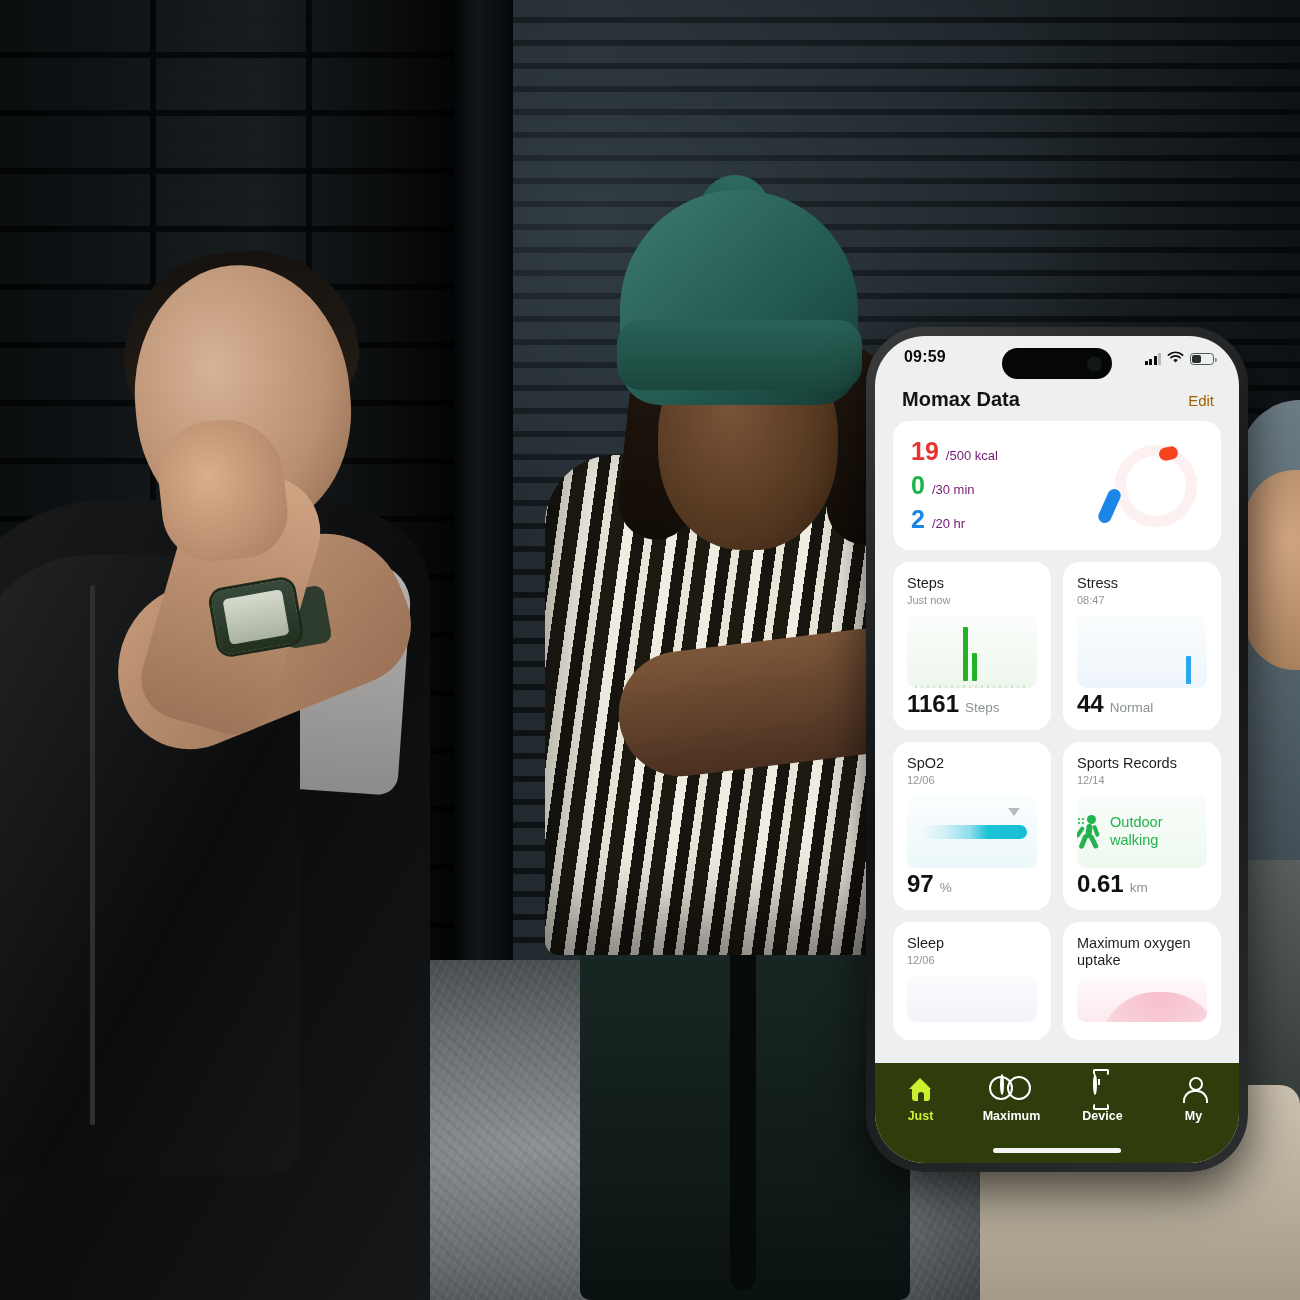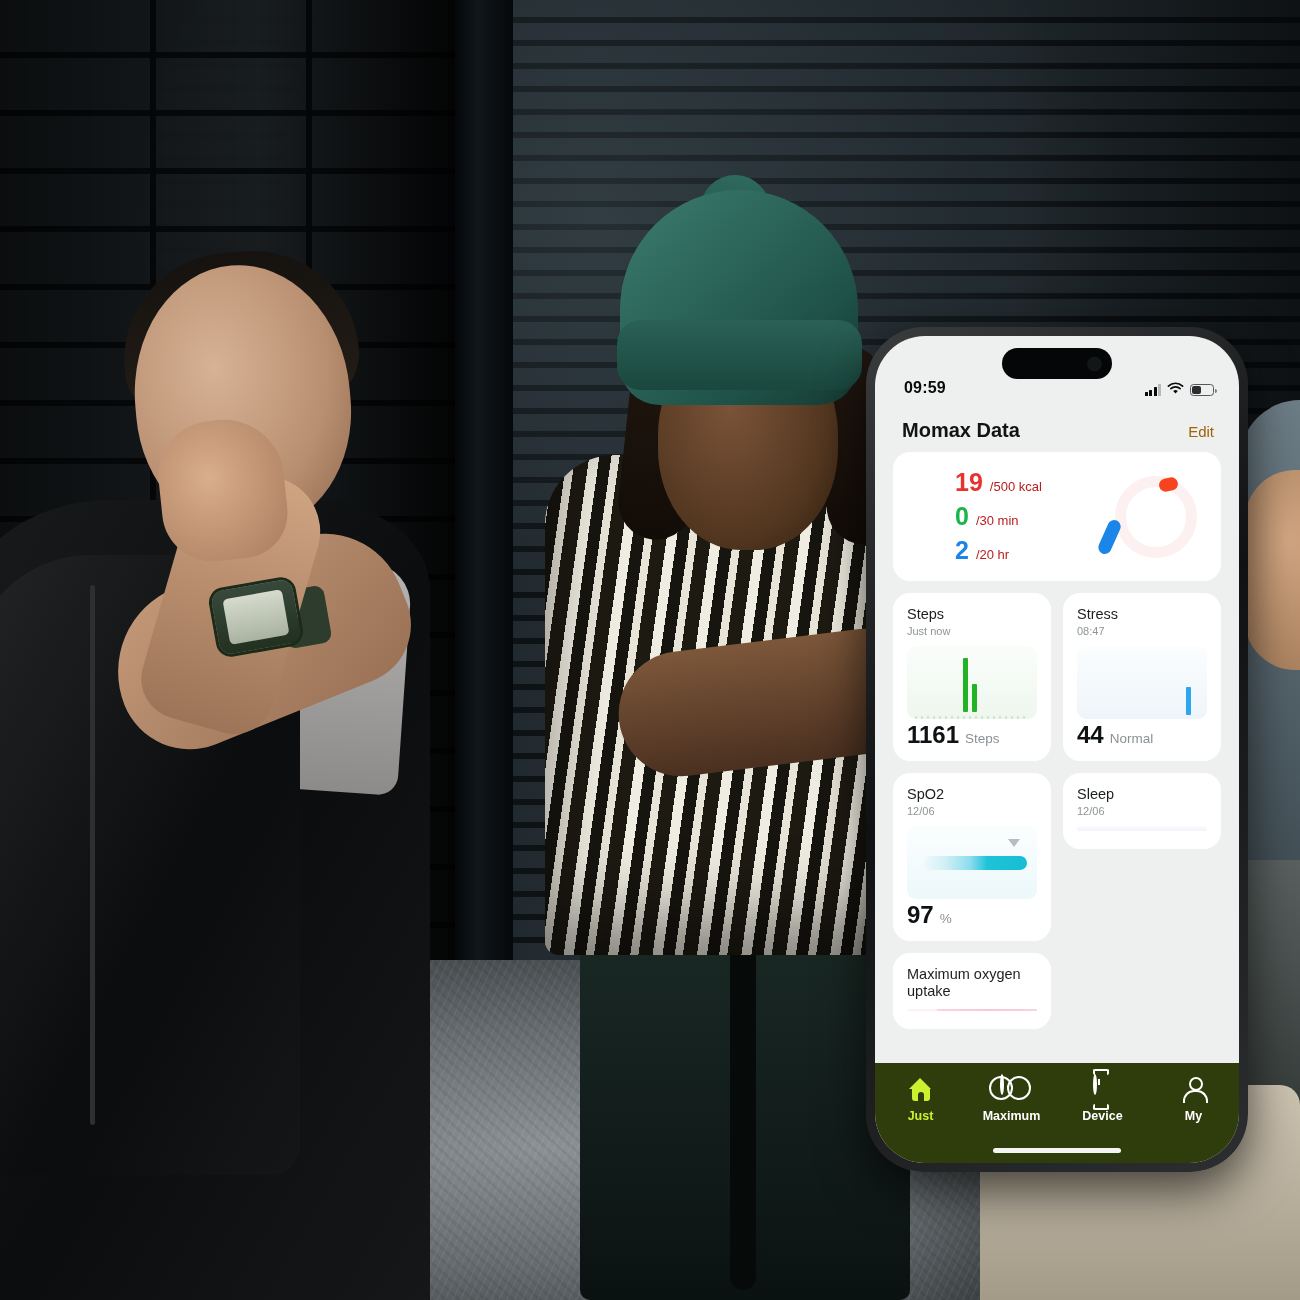--- a/index.html
+++ b/index.html
@@ -319,21 +319,20 @@
   }
 
   
   .statusbar {
     position: relative;
     height: 48px;
     padding: 12px 25px 0 29px;
     display: flex; align-items: flex-start;
     justify-content: space-between;
     z-index: 5;
-    margin-top: 31px;
   }
   .status-time {
     font-size: 16px; font-weight: 700; color: #0a0a0a;
     letter-spacing: .2px;
   }
   .status-icons { display: flex; align-items: center; gap: 6px; padding-top: 2px; }
   .signal { display: flex; align-items: flex-end; gap: 1.5px; height: 12px; }
   .signal i { width: 3px; background: #0a0a0a; border-radius: .5px; display: block; }
   .signal i:nth-child(1) { height: 4px; }
   .signal i:nth-child(2) { height: 6.5px; }
@@ -411,23 +410,23 @@
   .summary-card {
     background: #fff;
     border-radius: 17px;
     height: 129px;
     display: flex; align-items: center;
     padding: 0 18px;
     margin-bottom: 12px;
     position: relative;
   }
   .goal-list { display: flex; flex-direction: column; gap: 9px; }
-  .goal { display: flex; align-items: baseline; gap: 7px; margin-left: 44px; }
+  .goal { display: flex; align-items: baseline; gap: 7px; }
   .goal-val { font-size: 25px; font-weight: 700; line-height: 1; }
-  .goal-unit { font-size: 13px; color: #b91c1c; }
+  .goal-unit { font-size: 13px; color: #701a75; }
   .g-kcal { color: #e8332d; }
   .g-min  { color: #18b648; }
   .g-hr   { color: #1b86e8; }
 
   .rings { position: absolute; right: 24px; top: 50%; transform: translateY(-50%); }
   .ring-bg {
     width: 82px; height: 82px; border-radius: 50%;
     border: 11px solid #fbe3e3;
     opacity: .55;
   }
@@ -502,21 +501,21 @@
   .sports-label { font-size: 14.5px; color: #22b24e; line-height: 1.2; }
 
   .g-sleep { background: linear-gradient(to bottom, #fcfcfe, #f2f2fa); }
   .g-vo2 { background: linear-gradient(to bottom, #fefafb, #fce9ee); }
   .vo2-blob {
     position: absolute; left: 18%; bottom: -26px;
     width: 120px; height: 56px;
     background: radial-gradient(ellipse at 50% 10%, #f7bfcb, #f9d6de 70%);
     border-radius: 60px 60px 0 0;
   }
-  .card-short { height: 76px; }
+  .card-short { height: 118px; }
 
   
   .tabbar {
     position: absolute; left: 0; right: 0; bottom: 0;
     height: 100px;
     background: #2f3c0b;
     display: flex; align-items: flex-start; justify-content: space-around;
     padding-top: 13px;
   }
   .tab { display: flex; flex-direction: column; align-items: center; gap: 6px; width: 74px; }
@@ -738,20 +737,40 @@
             <div class="card-graph g-spo2">
               <div class="spo2-track"></div>
               <div class="spo2-marker"></div>
             </div>
             <div class="card-foot">
               <span class="card-big">97</span>
               <span class="card-small">%</span>
             </div>
           </div>
 
+          <div class="card">
+            <div class="card-title">Sports Records</div>
+            <div class="card-sub">12/14</div>
+            <div class="card-graph g-sports">
+              <span class="walk-ico">
+                <i class="walk-spark"></i>
+                <i class="walk-head"></i>
+                <i class="walk-torso"></i>
+                <i class="walk-arm1"></i>
+                <i class="walk-arm2"></i>
+                <i class="walk-leg1"></i>
+                <i class="walk-leg2"></i>
+              </span>
+              <span class="sports-label">Outdoor walking</span>
+            </div>
+            <div class="card-foot">
+              <span class="card-big">0.61</span>
+              <span class="card-small">km</span>
+            </div>
+          </div>
 
           <div class="card card-short">
             <div class="card-title">Sleep</div>
             <div class="card-sub">12/06</div>
             <div class="card-graph g-sleep"></div>
           </div>
 
           <div class="card card-short">
             <div class="card-title">Maximum oxygen uptake</div>
             <div class="card-graph g-vo2">

